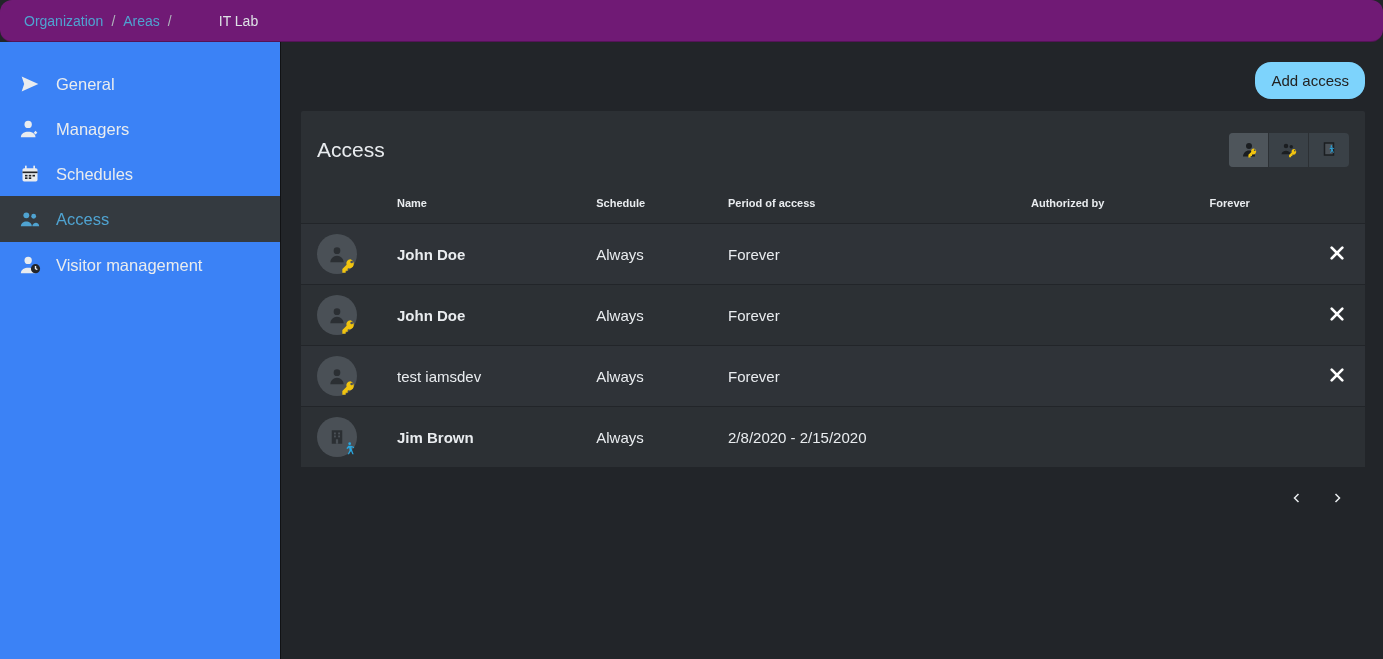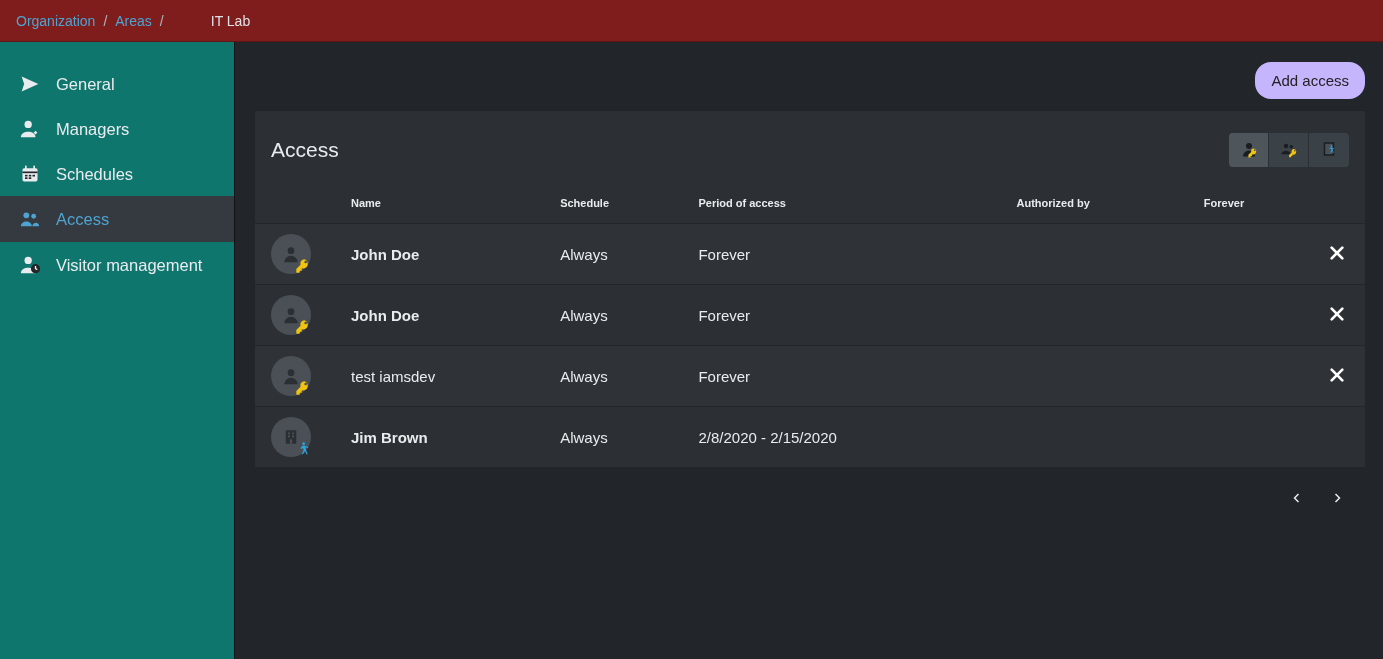--- a/index.html
+++ b/index.html
@@ -9,36 +9,37 @@
     color: #e9ecef;
     font-family: "Segoe UI", Arial, sans-serif;
     font-size: 14px;
   }
 
   
   .breadcrumb-bar {
     height: 42px;
     display: flex;
     align-items: center;
-    padding: 0 16px;
+    padding: 0 24px;
     border-bottom: 1px solid rgba(0,0,0,0.25);
-    background: #7f1d1d;
+    background: #701a75;
+    border-radius: 12px;
   }
   .breadcrumb-link { color: #4fa3d1; cursor: pointer; }
   .breadcrumb-sep { color: #b0b6bc; margin: 0 8px; }
   .breadcrumb-current { color: #dde1e5; margin-left: 39px; }
 
   
   .layout {
     display: flex;
     height: calc(100% - 42px);
   }
   .sidebar {
-    width: 235px;
-    background: #0f766e;
+    width: 281px;
+    background: #3b82f6;
     border-right: 1px solid #111214;
     padding-top: 20px;
   }
   .side-item {
     display: flex;
     align-items: center;
     gap: 14px;
     padding: 12px 18px;
     color: #e9ecef;
     cursor: pointer;
@@ -63,21 +64,21 @@
     overflow: auto;
     background: #222529;
   }
   .topbar {
     display: flex;
     justify-content: flex-end;
     padding-right: 8px;
     padding-bottom: 12px;
   }
   .btn-add {
-    background: #c4b5fd;
+    background: #7dd3fc;
     color: #222;
     border: none;
     padding: 10px 16px;
     border-radius: 16px;
     font-size: 15px;
     cursor: pointer;
   }
 
   .panel {
     background: #2c3034;

